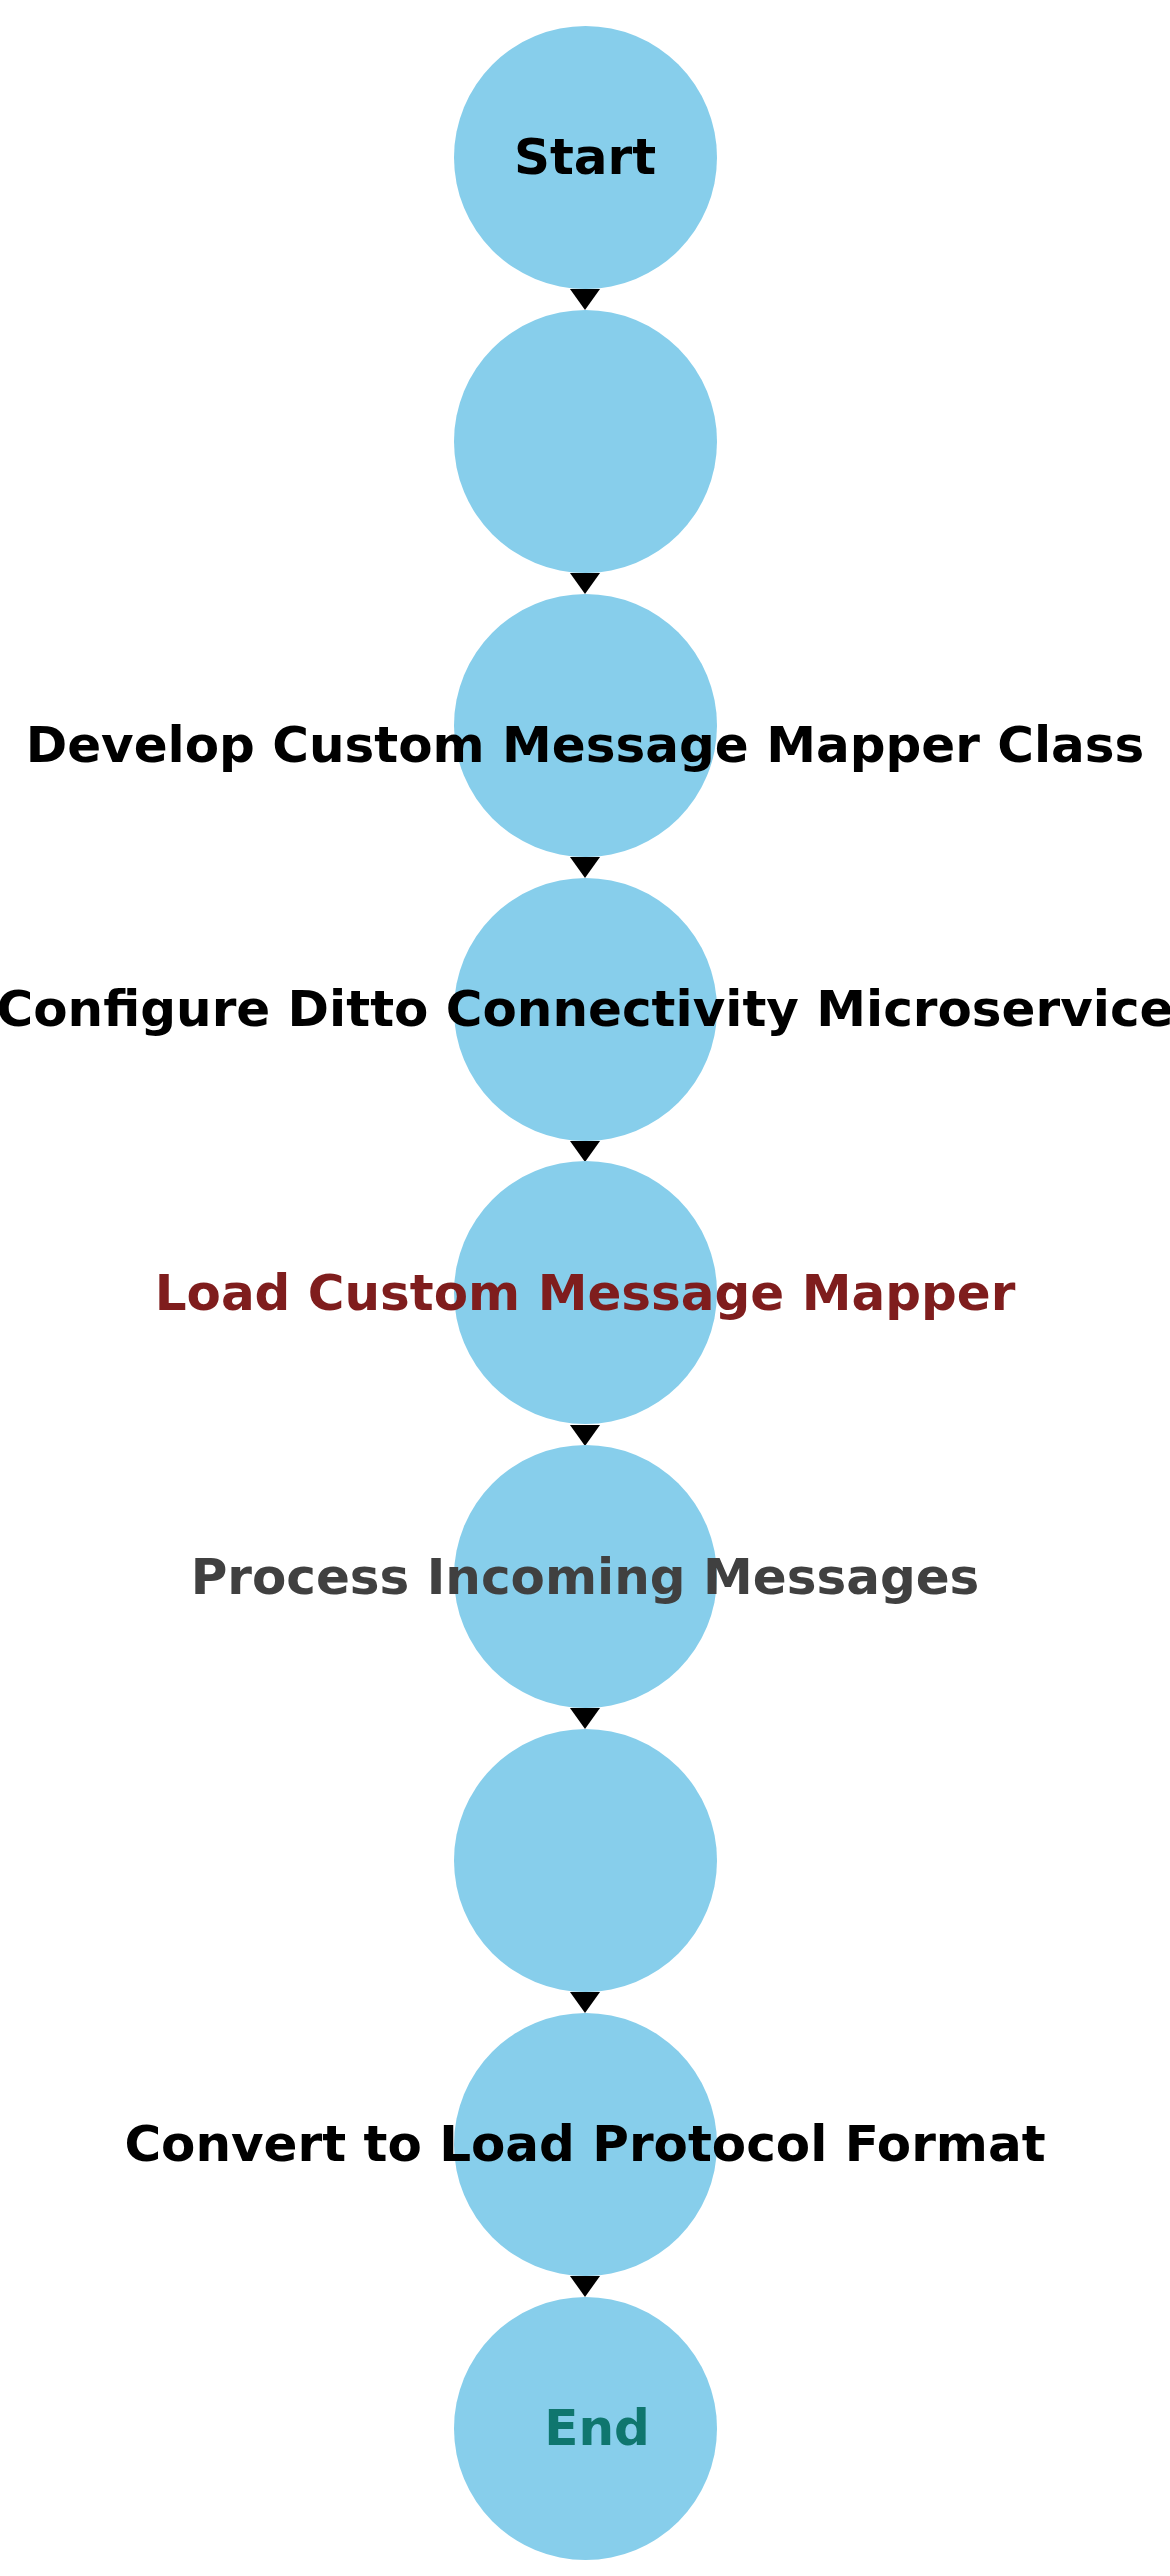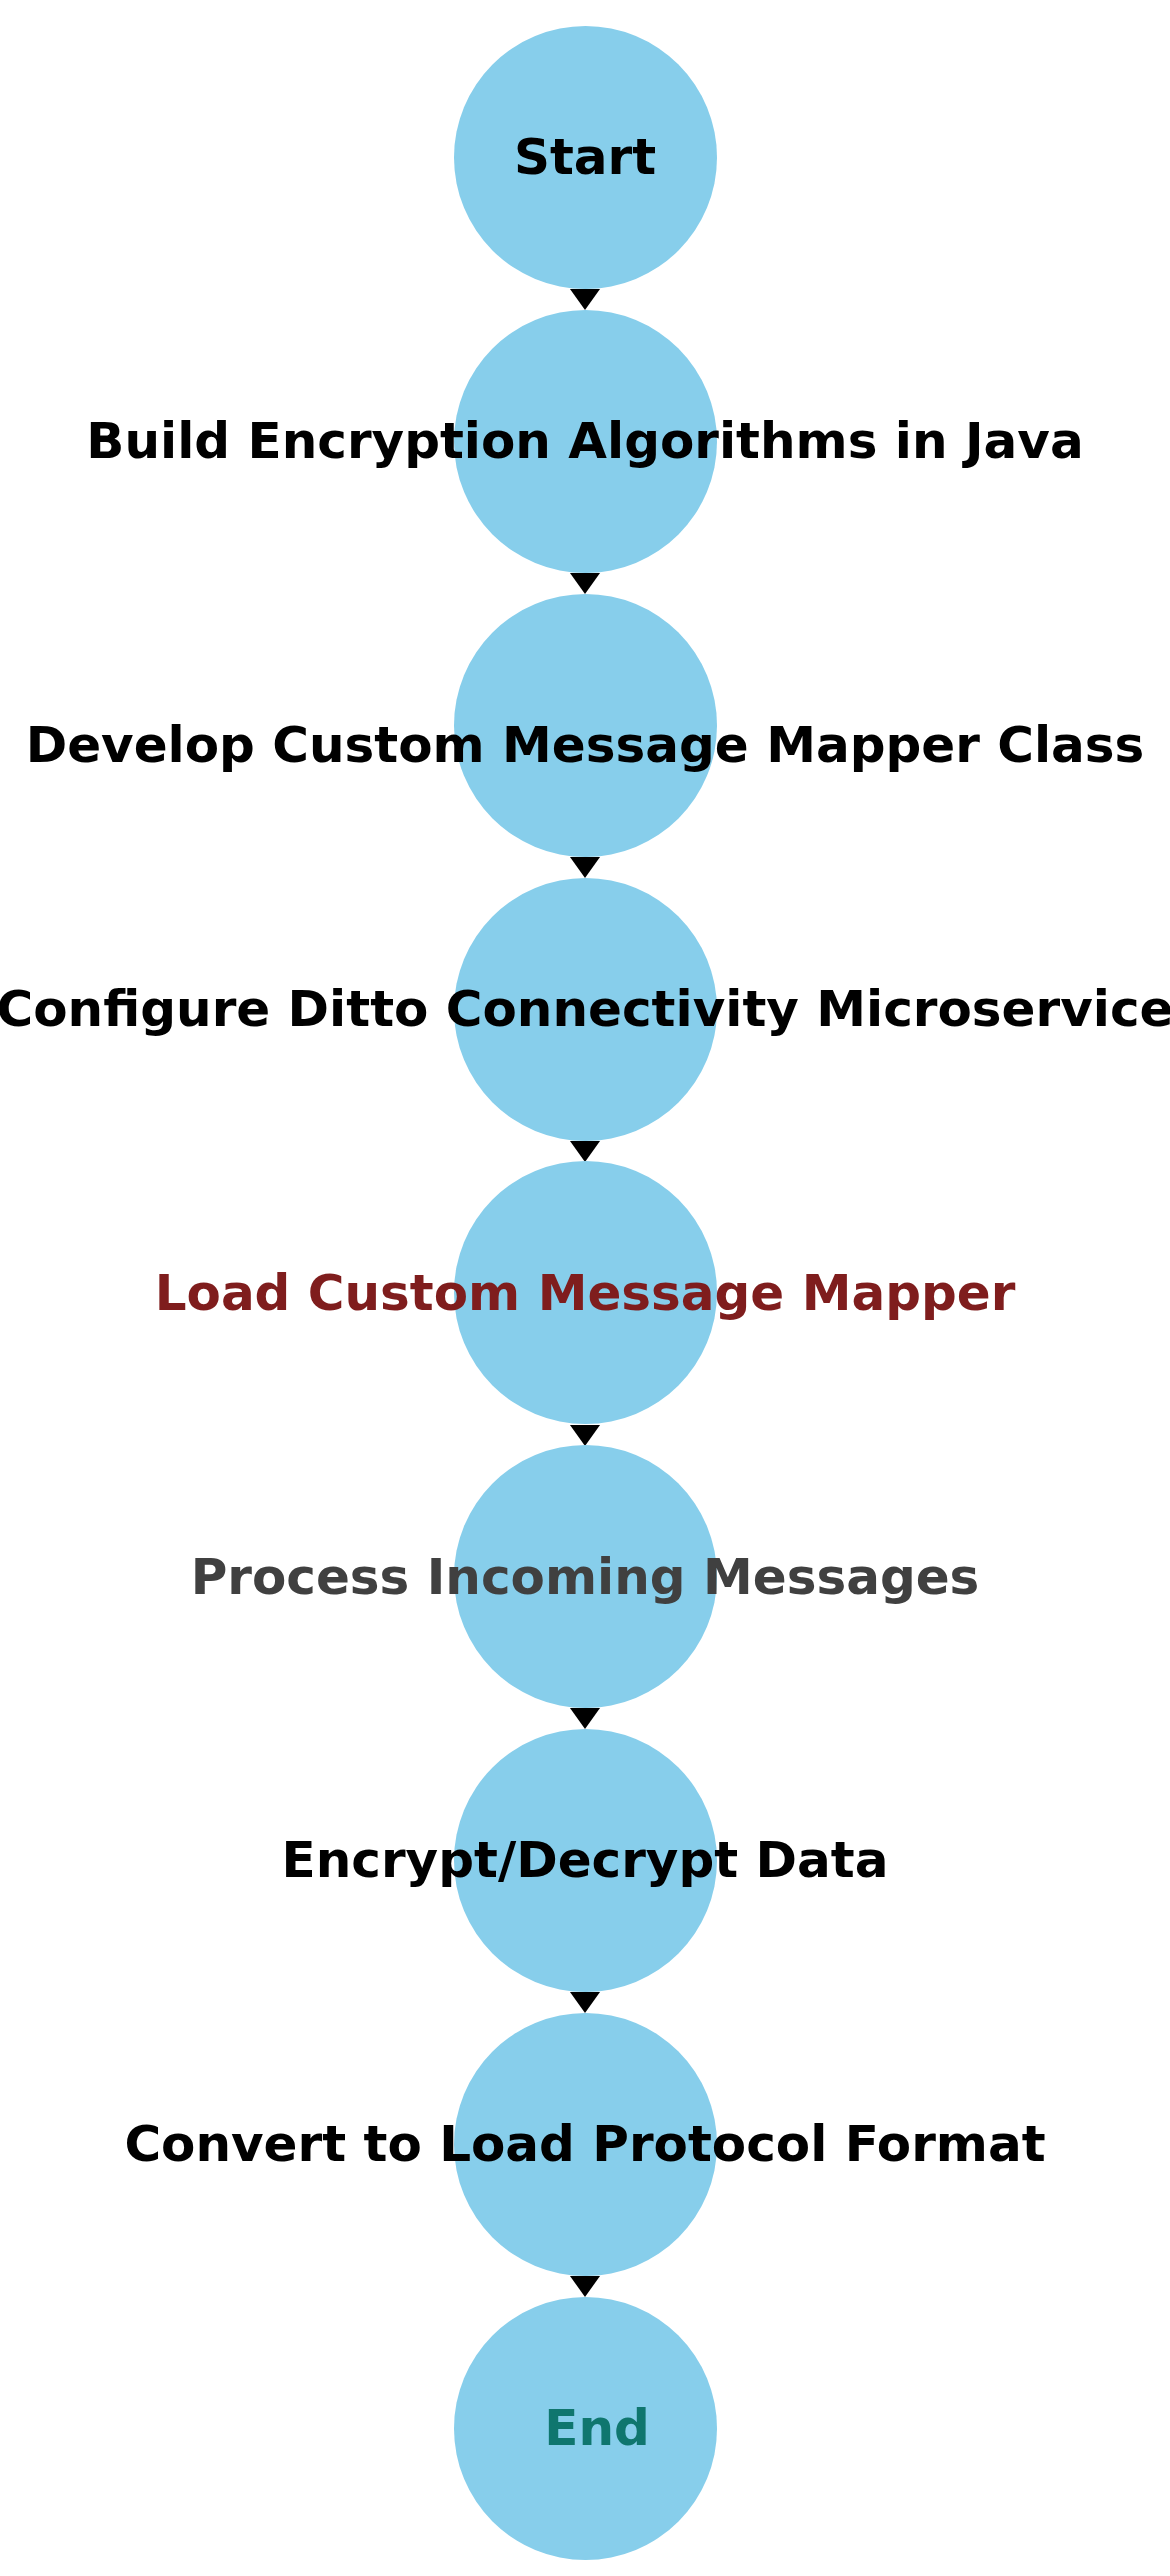--- a/index.html
+++ b/index.html
@@ -46,36 +46,34 @@
   }
 </style>
 </head>
 <body style="background: rgb(255, 255, 255);">
 
 <div id="canvas">
     <div class="flow-node-circle" style="left: 454px; top: 26px; background: rgb(135, 206, 235);"></div>
     <div class="flow-node-label" style="left: 585px; top: 157px; color: rgb(0, 0, 0);">Start</div>
     <div class="arrow-down" style="left: 570px; top: 289px; border-top-color: rgb(0, 0, 0);"></div>
     <div class="flow-node-circle" style="left: 454px; top: 310px; background: rgb(135, 206, 235);"></div>
-    <div class="flow-node-label" style="left: 585px; top: 441px; color: rgb(0, 0, 0);">Build Encryption Algorithms in Java</div>
     <div class="arrow-down" style="left: 570px; top: 573px; border-top-color: rgb(0, 0, 0);"></div>
     <div class="flow-node-circle" style="left: 454px; top: 594px; background: rgb(135, 206, 235);"></div>
     <div class="flow-node-label" style="left: 585px; top: 725px; color: rgb(0, 0, 0); margin-top: 20px;">Develop Custom Message Mapper Class</div>
     <div class="arrow-down" style="left: 570px; top: 857px; border-top-color: rgb(0, 0, 0);"></div>
     <div class="flow-node-circle" style="left: 454px; top: 878px; background: rgb(135, 206, 235);"></div>
     <div class="flow-node-label" style="left: 585px; top: 1009px; color: rgb(0, 0, 0);">Configure Ditto Connectivity Microservice</div>
     <div class="arrow-down" style="left: 570px; top: 1141px; border-top-color: rgb(0, 0, 0);"></div>
     <div class="flow-node-circle" style="left: 454px; top: 1161px; background: rgb(135, 206, 235);"></div>
     <div class="flow-node-label" style="left: 585px; top: 1293px; color: #7f1d1d;">Load Custom Message Mapper</div>
     <div class="arrow-down" style="left: 570px; top: 1425px; border-top-color: rgb(0, 0, 0);"></div>
     <div class="flow-node-circle" style="left: 454px; top: 1445px; background: rgb(135, 206, 235);"></div>
     <div class="flow-node-label" style="left: 585px; top: 1577px; color: #404040;">Process Incoming Messages</div>
     <div class="arrow-down" style="left: 570px; top: 1708px; border-top-color: rgb(0, 0, 0);"></div>
     <div class="flow-node-circle" style="left: 454px; top: 1729px; background: rgb(135, 206, 235);"></div>
-    <div class="flow-node-label" style="left: 585px; top: 1860px; color: rgb(0, 0, 0);">Encrypt/Decrypt Data</div>
     <div class="arrow-down" style="left: 570px; top: 1992px; border-top-color: rgb(0, 0, 0);"></div>
     <div class="flow-node-circle" style="left: 454px; top: 2013px; background: rgb(135, 206, 235);"></div>
     <div class="flow-node-label" style="left: 585px; top: 2144px; color: rgb(0, 0, 0);">Convert to Load Protocol Format</div>
     <div class="arrow-down" style="left: 570px; top: 2276px; border-top-color: rgb(0, 0, 0);"></div>
     <div class="flow-node-circle" style="left: 454px; top: 2297px; background: rgb(135, 206, 235);"></div>
     <div class="flow-node-label" style="left: 597px; top: 2428px; color: #0f766e;">End</div>
   </div>
 
 
 </body></html>

